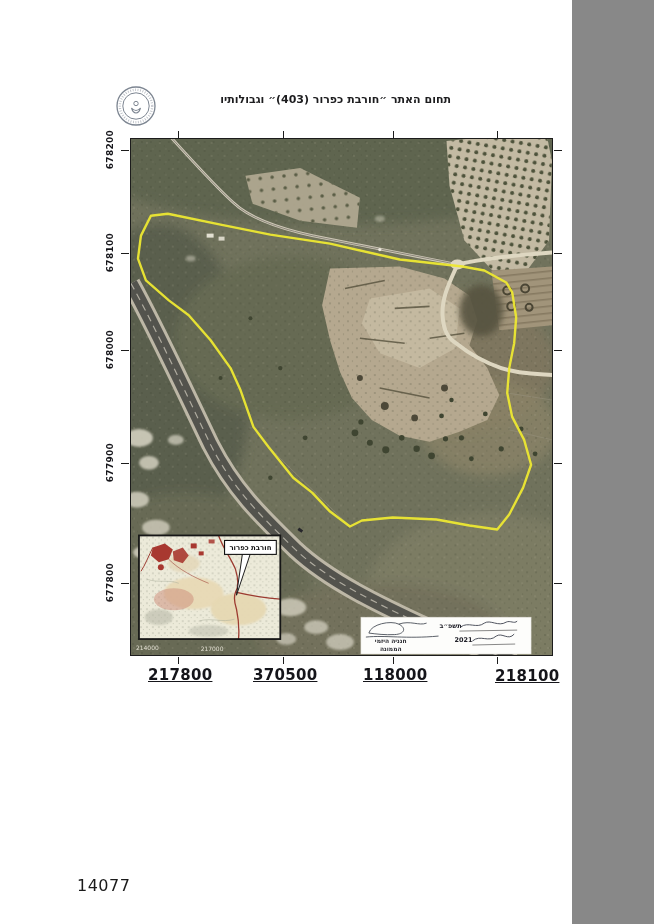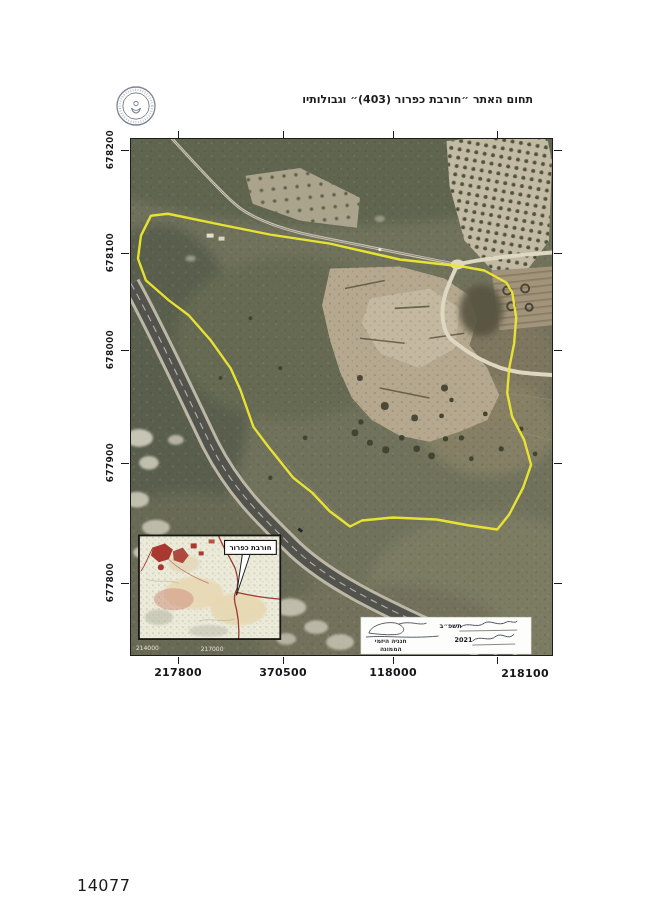--- a/index.html
+++ b/index.html
@@ -1,30 +1,30 @@
 <!DOCTYPE html>
 <html><head>
 <meta charset="utf-8">
 <style>
   html,body{margin:0;padding:0;background:#888;}
-  .sheet{position:relative;width:654px;height:924px;background:#ffffff;overflow:hidden;
+  .sheet{position:relative;width:572px;height:924px;background:#ffffff;overflow:hidden;
          font-family:"DejaVu Sans",sans-serif;}
   .title-block{position:absolute;top:93px;right:121px;width:330px;text-align:right;direction:rtl;
                color:#1d1d1f;font-weight:bold;font-size:11px;line-height:13px;letter-spacing:0;}
   .seal{position:absolute;left:114px;top:84px;width:44px;height:44px;opacity:.85;}
   .map-frame{position:absolute;left:130px;top:138px;width:423px;height:518px;
              border:1.6px solid #1c1c1c;box-sizing:border-box;background:#ec4899;}
   .map-frame svg{display:block;width:100%;height:100%;}
   .tick{position:absolute;background:#1c1c1c;}
   .tick.h{width:8px;height:1.4px;}
   .tick.v{width:1.4px;height:7px;}
   .nlab{position:absolute;width:44px;height:11px;text-align:center;transform:rotate(-90deg);
         font-size:9px;font-weight:bold;color:#15151a;letter-spacing:.3px;}
-  .elab{position:absolute;width:60px;text-align:center;font-size:11px;font-weight:bold;
-        color:#15151a;letter-spacing:.3px;}
+  .elab{position:absolute;width:60px;text-align:center;font-size:15px;font-weight:bold;
+        color:#15151a;letter-spacing:.3px;text-decoration:underline;}
   .pageno{position:absolute;left:77px;top:876px;font-size:16px;color:#1a1a1a;letter-spacing:.5px;}
 </style>
 </head>
 <body>
 
 <div class="sheet">
 
   <div class="title-block">
     <div>תחום האתר ״חורבת כפרור (403)״ וגבולותיו</div>
   </div>

